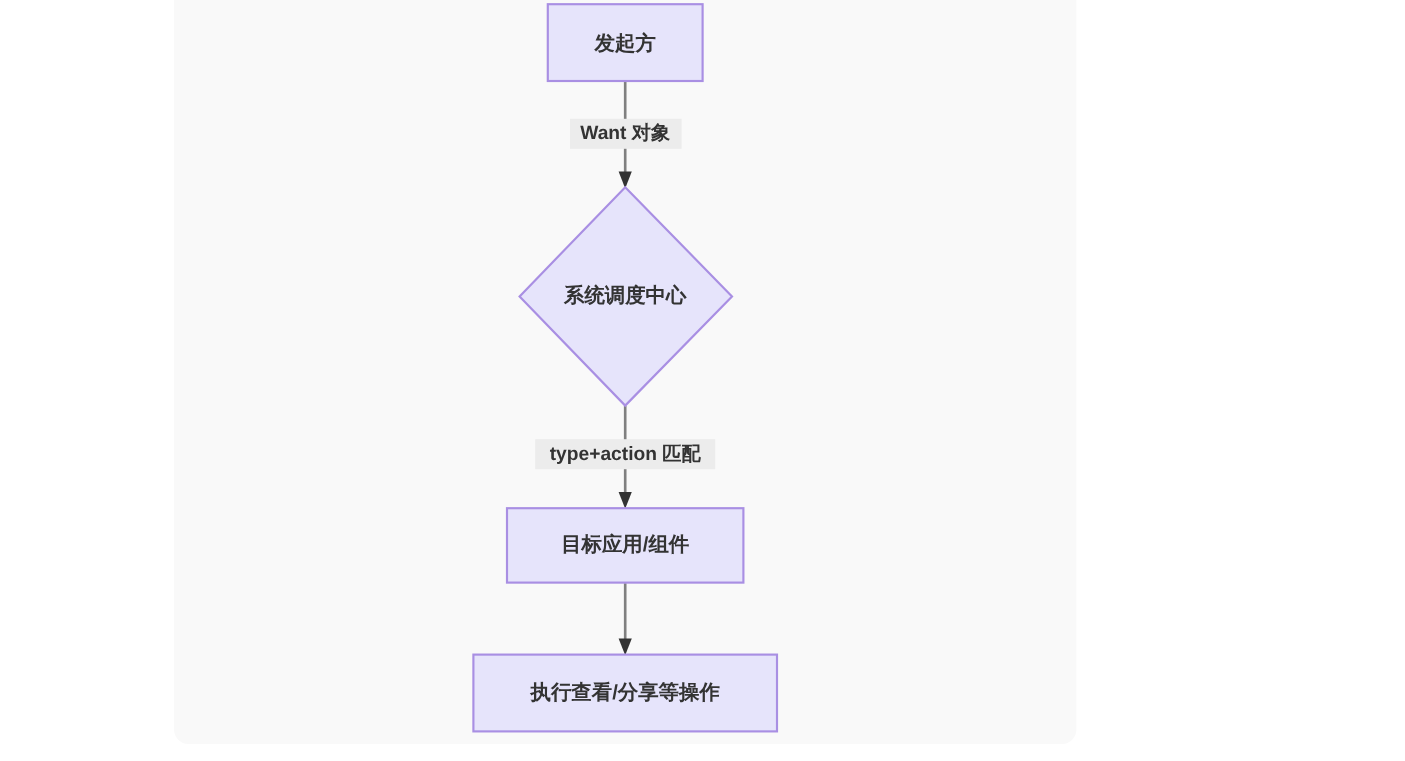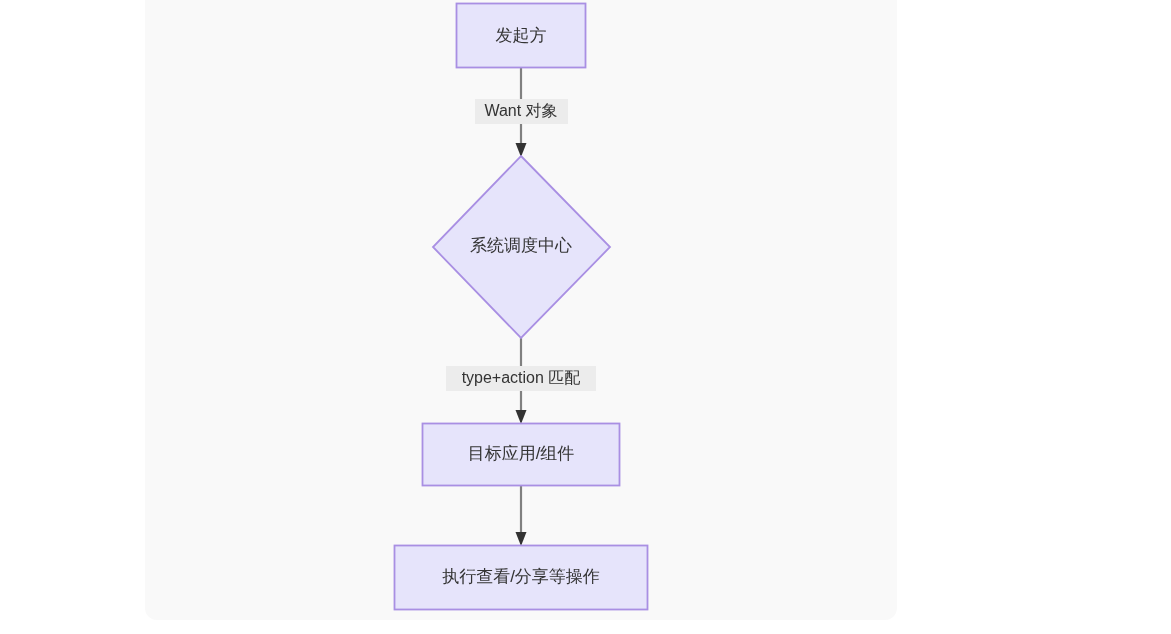--- a/index.html
+++ b/index.html
@@ -11,20 +11,21 @@
     overflow: hidden;
   }
   body {
     font-family: "Liberation Sans", "DejaVu Sans", sans-serif;
   }
   #page-root {
     position: relative;
     width: 1171px;
     height: 564px;
     background: #ffffff;
+    font-weight: bold;
   }
   #diagram-canvas {
     position: absolute;
     left: 145px;
     top: 0px;
     width: 752px;
     height: 620px;
     background: #f9f9f9;
     border-bottom-left-radius: 12px;
     border-bottom-right-radius: 12px;

